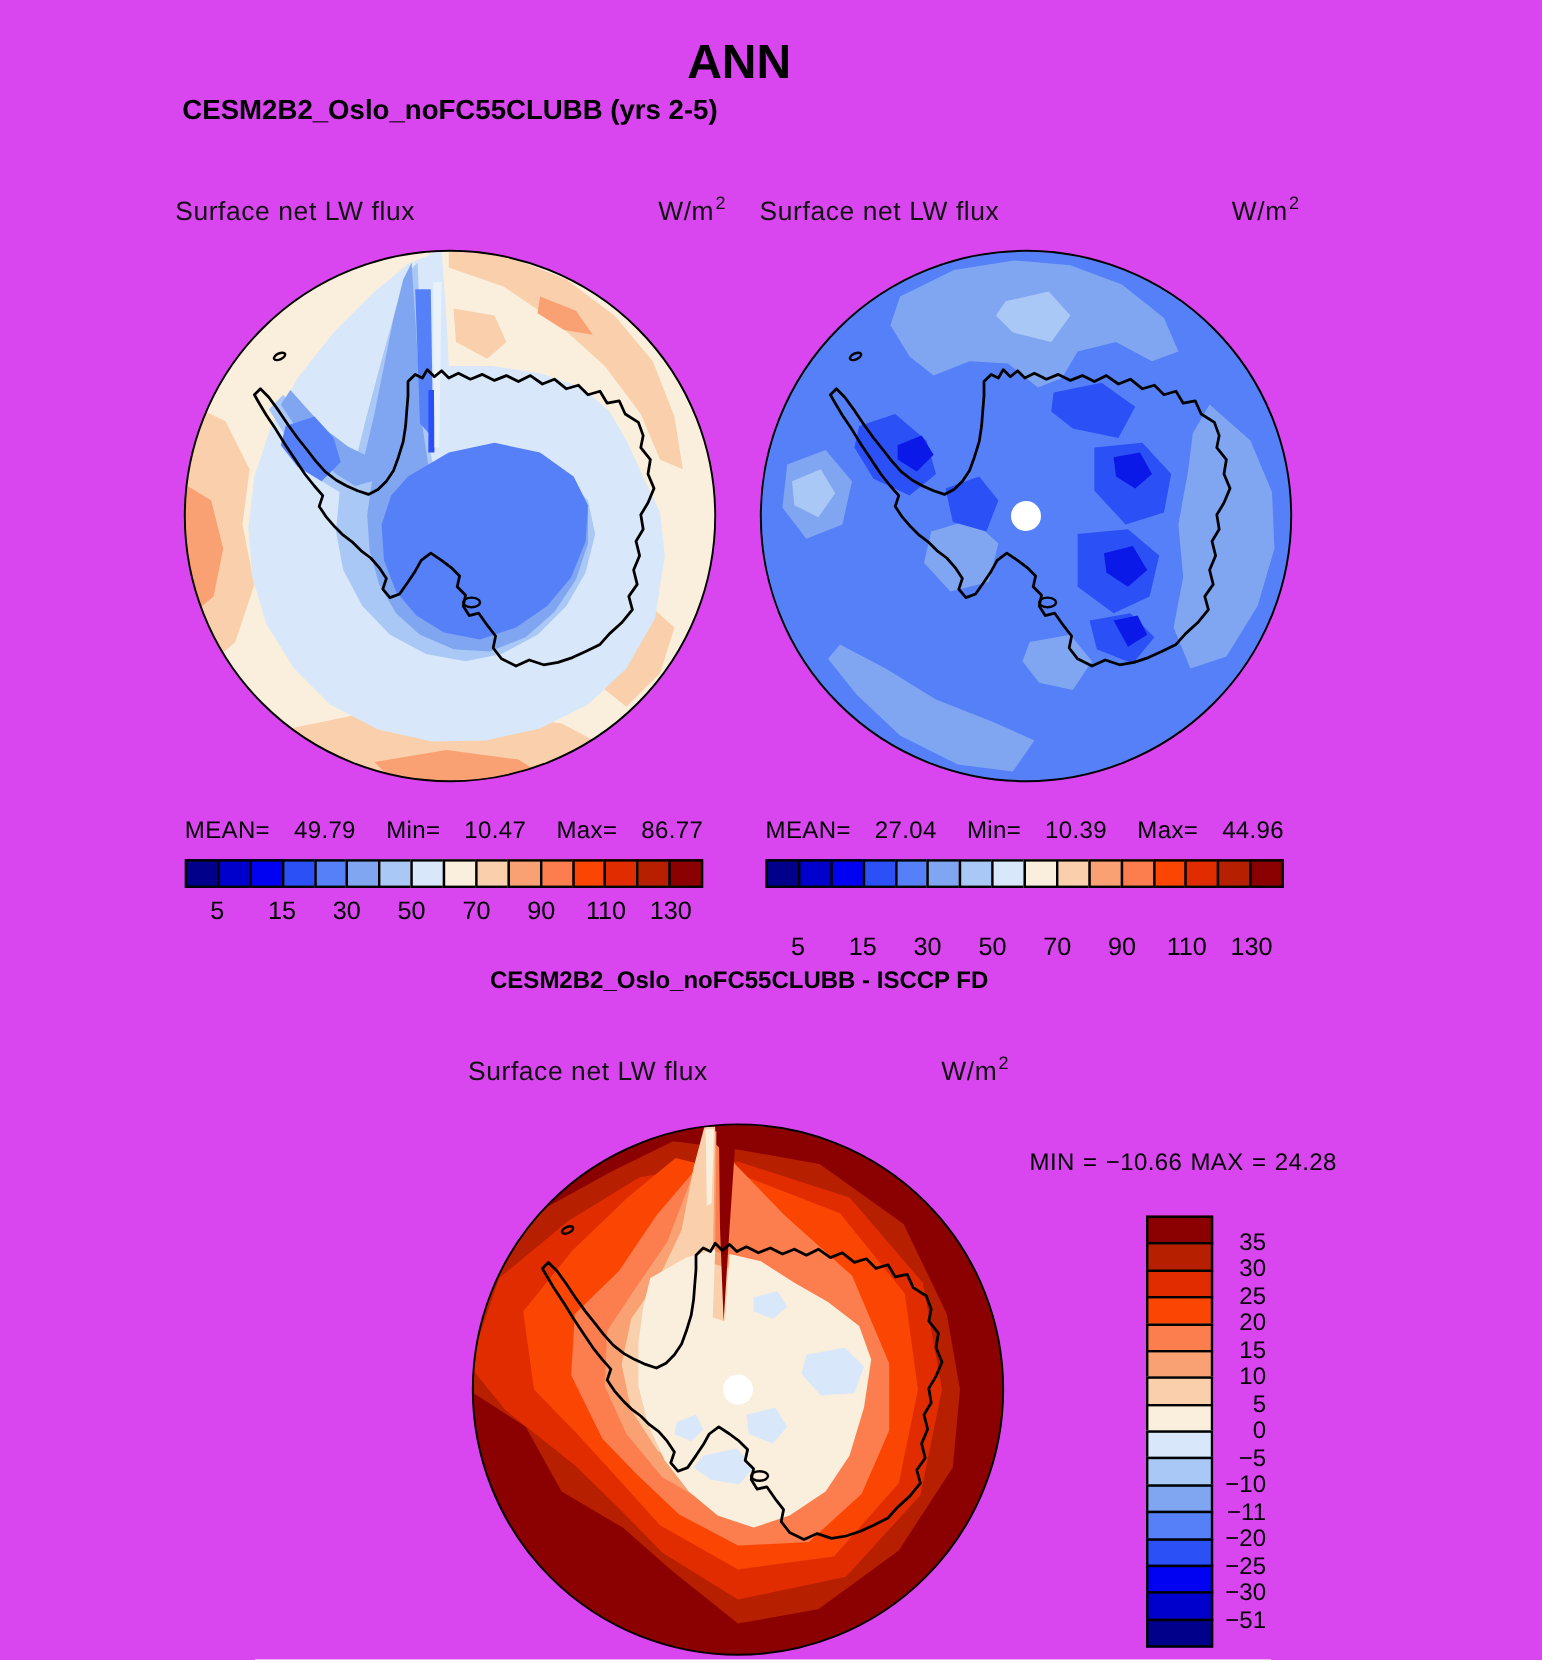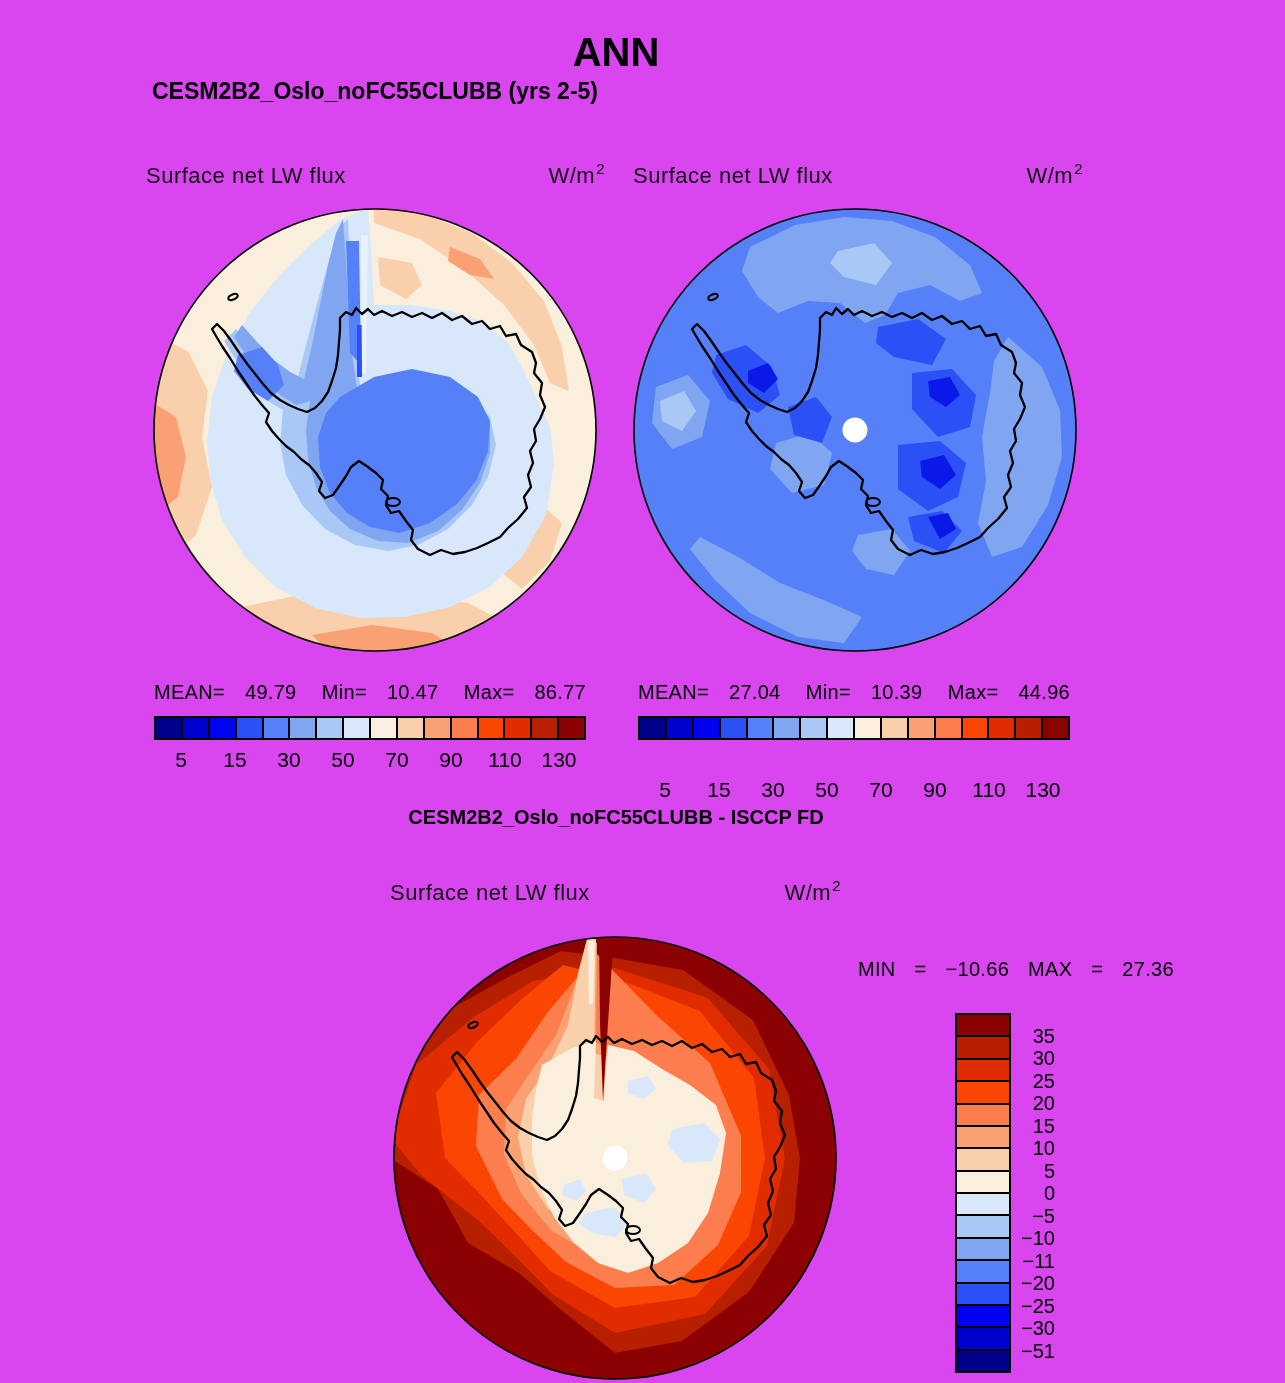--- a/index.html
+++ b/index.html
@@ -11,21 +11,21 @@
   .sub-row{display:flex;justify-content:space-between;align-items:baseline;font-size:22px;letter-spacing:0.5px;color:#111;text-align:center;}
   .unit{white-space:nowrap;}
   .unit .exp{font-size:15px;position:relative;top:-9px;left:1px;}
   .stats-row{display:flex;justify-content:space-between;font-size:20px;letter-spacing:0.3px;}
   .stats-row .pair{display:flex;gap:20px;}
   .cbar-h{display:flex;height:24px;}
   .cbar-h .cbseg{flex:1;border:2px solid #000;margin-left:-2px;}
   .cbar-h .cbseg:first-child{margin-left:0;}
   .tickrow{position:relative;height:30px;}
   .htick{position:absolute;top:6px;transform:translateX(-50%);font-size:21px;}
-  .minmax-row{display:flex;gap:19px;font-size:20px;letter-spacing:0.3px;}
+  .minmax-row{display:flex;gap:7px;font-size:20px;letter-spacing:0.3px;}
   .cbar-v{display:flex;flex-direction:column;width:52px;height:360px;}
   .cbar-v .cbseg{width:100%;flex:1;border:2px solid #000;margin-top:-2px;}
   .cbar-v .cbseg:first-child{margin-top:0;}
   .vtickcol{position:absolute;}
   .vtick{position:absolute;right:0;transform:translateY(-50%);font-size:20px;}
   svg{display:block;}
 </style>
 <style>.pal3{fill:#2B50F5;}.pal4{fill:#5580F7;}.pal5{fill:#80A6F2;}.pal6{fill:#AAC8F5;}.pal7{fill:#D8E8FA;}.pal8{fill:#FAEEDC;}.pal9{fill:#F9CFAC;}.pal10{fill:#F9A172;}.pal11{fill:#FC7E4E;}.pal12{fill:#FB4503;}.pal13{fill:#E12C00;}.pal14{fill:#B61F00;}.pal15{fill:#8B0000;}</style></head>
 <body>
 
@@ -214,21 +214,21 @@
     <span>Surface net LW flux</span>
     <span class="unit"><span>W/m</span><span class="exp">2</span></span>
   </div>
 
   <div class="abs minmax-row" style="left:858px;top:958px;">
     <span>MIN</span>
     <span>=</span>
     <span>−10.66</span>
     <span>MAX</span>
     <span>=</span>
-    <span>27.36</span>
+    <span>24.28</span>
   </div>
 
   <svg class="abs" style="left:390px;top:933px;" width="450" height="450" viewBox="0 0 450 450">
     <g clip-path="url(#mapclip)">
       <circle cx="225" cy="225" r="221" class="pal15"></circle>
       <path class="pal14" d="M225,25 L293,37 L363,87 L399,162 L410,225 L404,290 L359,359 L292,408 L225,420 L170,376 L129,340 L78,310 L48,256 L0,225 L14,148 L53,80 L120,43 L171,18 Z"></path>
       <path class="pal13" d="M225,35 L318,65 L379,136 L395,225 L377,313 L315,381 L225,400 L162,361 L126,324 L89,288 L31,242 L1,205 L26,132 L84,84 L143,48 Z"></path>
       <path class="pal12" d="M225,45 L310,78 L364,145 L375,225 L359,303 L305,364 L225,375 L160,338 L123,297 L90,261 L55,225 L46,160 L87,109 L133,65 L173,32 Z"></path>
       <path class="pal11" d="M207,21 L264,80 L320,130 L351,203 L351,259 L328,312 L284,352 L225,355 L176,329 L141,296 L112,266 L86,213 L89,162 L126,126 L157,80 Z"></path>
       <path class="pal10" d="M200,8 L207,10 L206,110 L244,118 L281,146 L310,195 L314,248 L292,296 L248,318 L200,320 L162,298 L132,262 L114,222 L116,176 L140,140 L166,102 L184,55 Z"></path>

